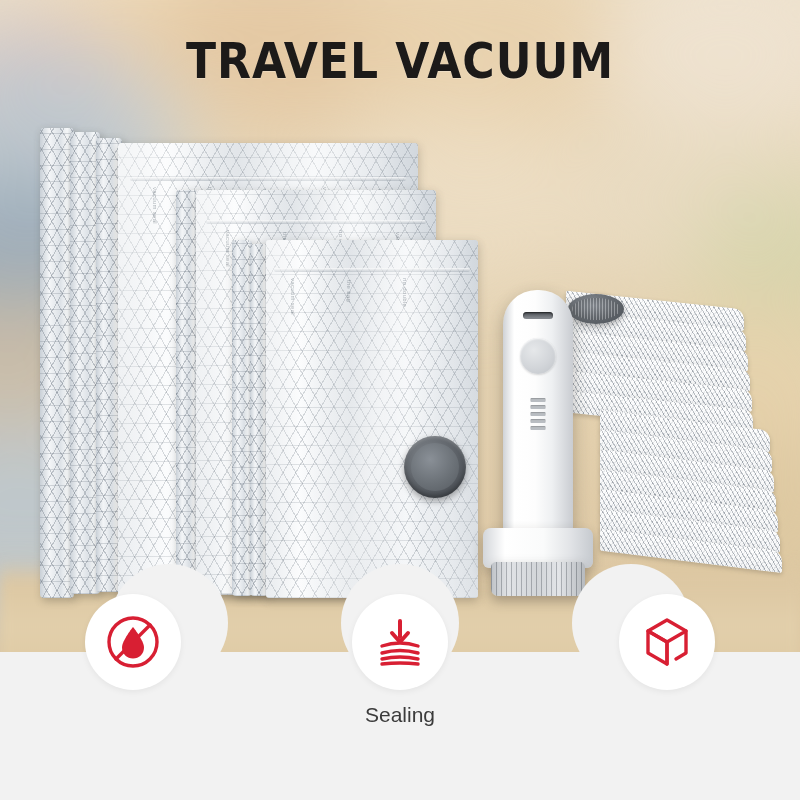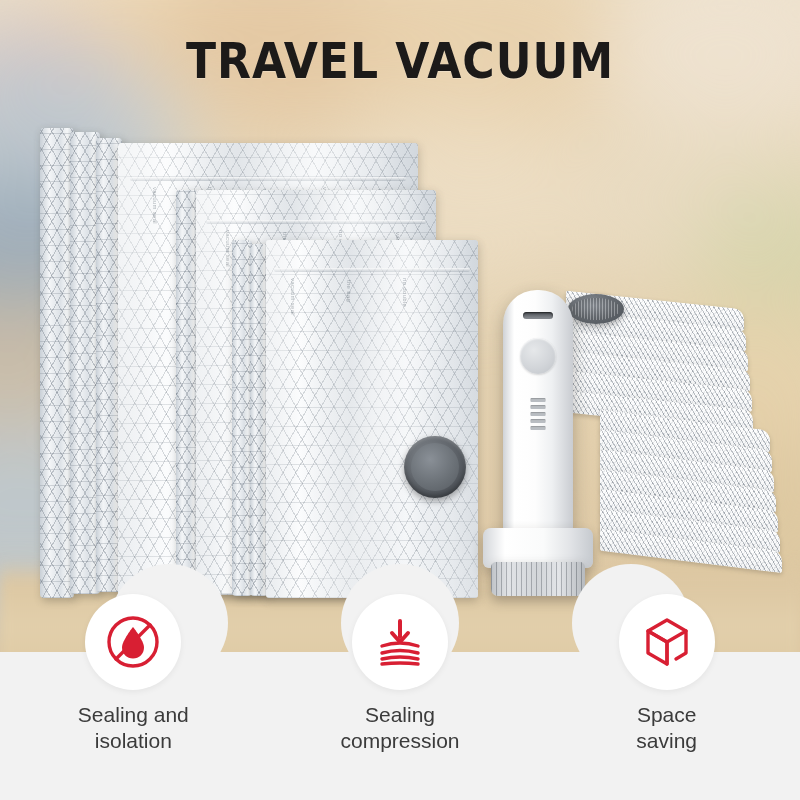--- a/index.html
+++ b/index.html
@@ -281,53 +281,44 @@
   <div class="features">
 
     <div class="feature">
       <div class="fcircle">
         <svg width="58" height="58" viewBox="0 0 58 58">
           <circle cx="29" cy="29" r="24" fill="none" stroke="#d81f33" stroke-width="3.4"></circle>
           <line x1="12" y1="46" x2="46" y2="12" stroke="#d81f33" stroke-width="3.4" stroke-linecap="round"></line>
           <path d="M29 14 C29 14 18 27.5 18 34.5 C18 41 23 45.5 29 45.5 C35 45.5 40 41 40 34.5 C40 27.5 29 14 29 14 Z" fill="#d81f33"></path>
         </svg>
       </div>
-      <div class="flabel">
-        <div>Sealing and</div>
-        <div>isolation</div>
-      </div>
     </div>
 
     <div class="feature">
       <div class="fcircle">
         <svg width="58" height="58" viewBox="0 0 58 58">
           <line x1="29" y1="8" x2="29" y2="24" stroke="#d81f33" stroke-width="4" stroke-linecap="round"></line>
           <path d="M21 20 L29 29 L37 20" fill="none" stroke="#d81f33" stroke-width="4" stroke-linecap="round" stroke-linejoin="round"></path>
           <path d="M11 33 Q29 27 47 33" fill="none" stroke="#d81f33" stroke-width="3.4" stroke-linecap="round"></path>
           <path d="M11 40 Q29 35 47 40" fill="none" stroke="#d81f33" stroke-width="3.4" stroke-linecap="round"></path>
           <path d="M11 46 Q29 42 47 46" fill="none" stroke="#d81f33" stroke-width="3.4" stroke-linecap="round"></path>
           <path d="M11 51 Q29 49 47 51" fill="none" stroke="#d81f33" stroke-width="3.4" stroke-linecap="round"></path>
         </svg>
       </div>
       <div class="flabel">
         <div>Sealing</div>
-        <div>compression</div>
       </div>
     </div>
 
     <div class="feature">
       <div class="fcircle">
         <svg width="58" height="58" viewBox="0 0 58 58">
           <path d="M29 7 L48 18 L29 29 L10 18 Z" fill="none" stroke="#d81f33" stroke-width="3.4" stroke-linejoin="round"></path>
           <path d="M10 18 L10 40 L29 51 L29 29 Z" fill="none" stroke="#d81f33" stroke-width="3.4" stroke-linejoin="round"></path>
           <path d="M48 18 L48 40 L38 46" fill="none" stroke="#d81f33" stroke-width="3.4" stroke-linejoin="round" stroke-linecap="round"></path>
           <path d="M29 29 L29 51" fill="none" stroke="#d81f33" stroke-width="3.4" stroke-linecap="round"></path>
         </svg>
       </div>
-      <div class="flabel">
-        <div>Space</div>
-        <div>saving</div>
-      </div>
     </div>
 
   </div>
 
 </div>
 
 </body></html>

